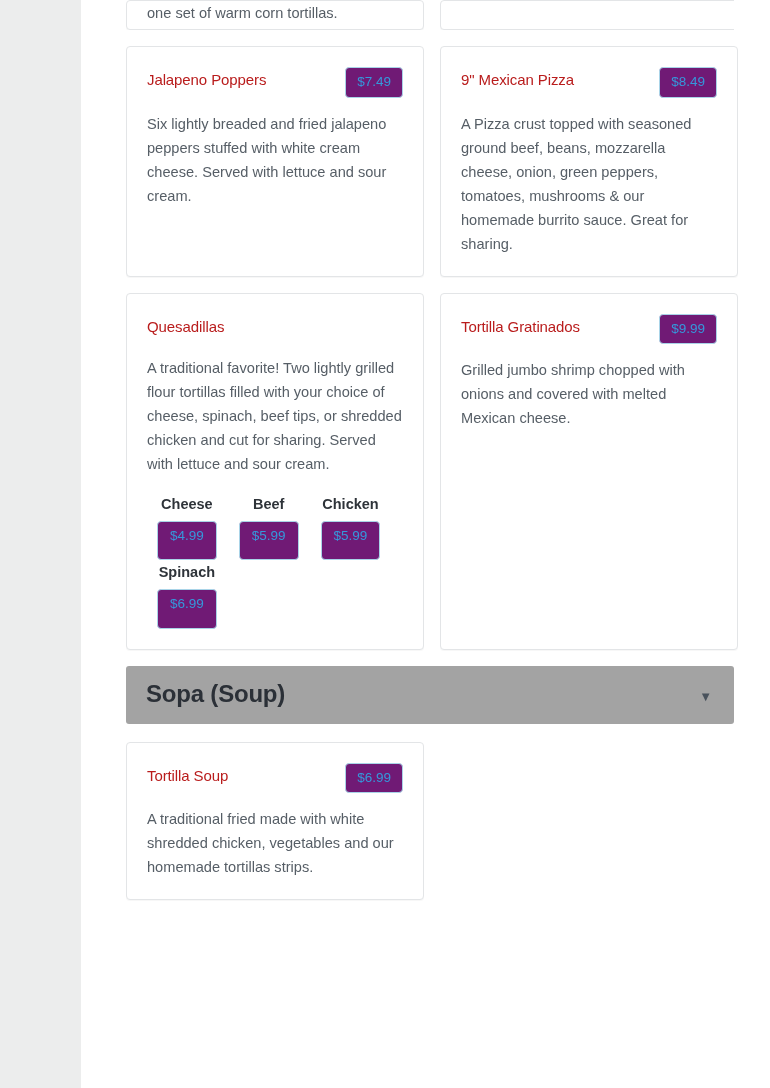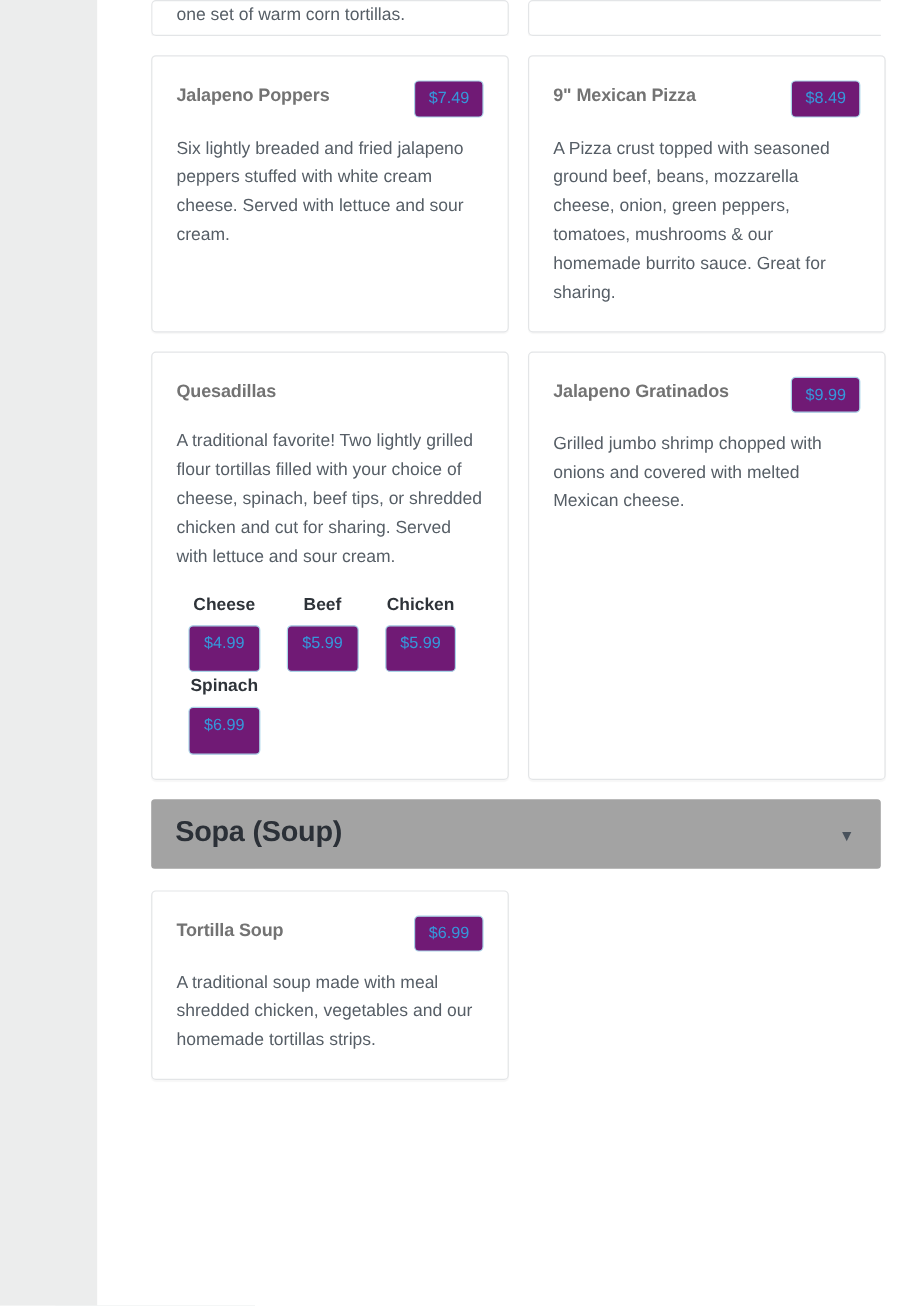--- a/index.html
+++ b/index.html
@@ -63,22 +63,22 @@
   .card-head {
     display: flex;
     align-items: flex-start;
     justify-content: space-between;
     gap: 10px;
     min-height: 28px;
   }
 
   .item-title {
     font-size: 15px;
-    font-weight: bold;
-    color: #737373;
+    font-weight: normal;
+    color: #b91c1c;
     line-height: 1.5;
     letter-spacing: -0.1px;
     padding-top: 2px;
   }
 
   .price-badge {
     flex: 0 0 auto;
     display: inline-block;
     border: 1px solid #a9d4e8;
     border-radius: 4px;
@@ -215,41 +215,41 @@
               <div class="option" style="margin-right:0;align-items:center;">
                 <div class="option-label">Spinach</div>
                 <div class="price-badge">$6.99</div>
               </div>
             </div>
           </div>
         </div>
         <div class="card-cell">
           <div class="card">
             <div class="card-head">
-              <div class="item-title">Jalapeno Gratinados</div>
+              <div class="item-title">Tortilla Gratinados</div>
               <div class="price-badge">$9.99</div>
             </div>
             <div class="item-desc">Grilled jumbo shrimp chopped with onions and covered with melted Mexican cheese.</div>
           </div>
         </div>
       </div>
 
       <div class="section-header">
         <div class="section-title">Sopa (Soup)</div>
         <div class="section-chevron">▼</div>
       </div>
 
       <div class="card-row">
         <div class="card-cell">
           <div class="card">
             <div class="card-head">
               <div class="item-title">Tortilla Soup</div>
               <div class="price-badge">$6.99</div>
             </div>
-            <div class="item-desc">A traditional soup made with meal shredded chicken, vegetables and our homemade tortillas strips.</div>
+            <div class="item-desc">A traditional fried made with white shredded chicken, vegetables and our homemade tortillas strips.</div>
           </div>
         </div>
       </div>
 
       <div class="card-row">
         <div class="card-cell"></div>
       </div>
 
     </div>
   </div>

